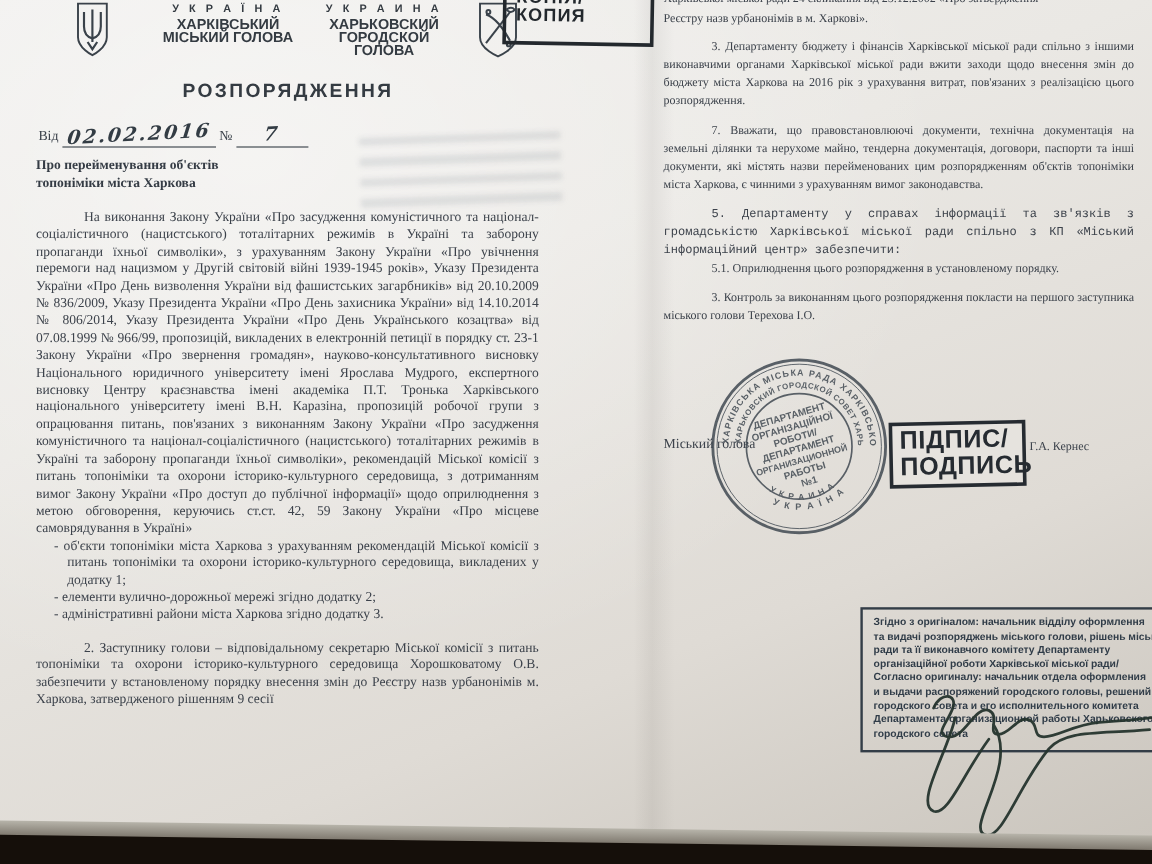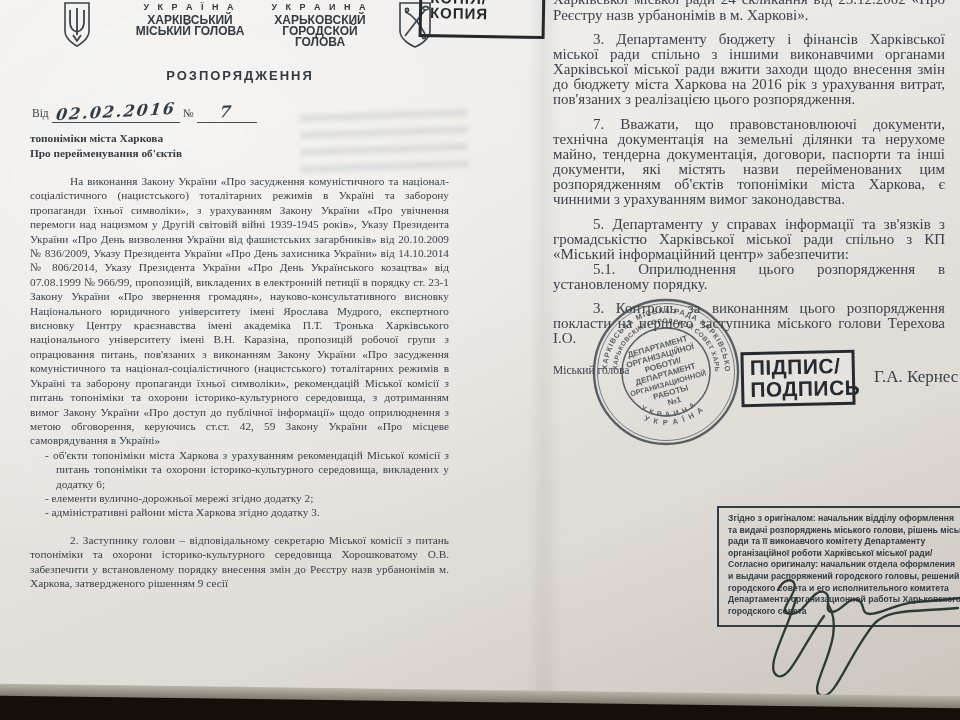--- a/index.html
+++ b/index.html
@@ -22,52 +22,52 @@
   .hdr .country{font-size:9px;letter-spacing:3px;}
   .hdr .office{font-size:12px;line-height:11px;margin-top:3px;}
   #hdr-uk{left:130px;top:2px;width:120px;}
   #hdr-ru{left:258px;top:2px;width:124px;}
   .arms-city{position:absolute;left:394px;top:0px;}
   .copy-stamp{position:absolute;left:419px;top:-14px;width:112px;height:44px;
        border:3px solid #23282d;transform:rotate(1deg);
        font-family:"Liberation Sans",sans-serif;font-weight:bold;font-size:15px;
        line-height:15px;letter-spacing:1px;color:#23282d;padding:2px 0 0 8px;}
   .doc-title{position:absolute;left:30px;top:68px;width:420px;text-align:center;
-       font-family:"Liberation Sans",sans-serif;font-weight:bold;font-size:13px;
+       font-family:"Liberation Sans",sans-serif;font-weight:bold;font-size:16px;
        letter-spacing:2px;color:#343b42;}
   .date-line{position:absolute;left:32px;top:102px;font-size:11.5px;color:#3a414a;}
   .u{display:inline-block;border-bottom:1.4px solid #454c54;padding:0 4px 1px 4px;}
   .hw{display:inline-block;font-family:"DejaVu Serif",serif;font-style:italic;font-weight:600;
       font-size:16px;letter-spacing:2px;color:#333c44;transform:rotate(-3deg) skewX(-10deg);}
   .u-num{min-width:52px;text-align:center;}
   .subject{position:absolute;left:30px;top:131px;width:230px;font-weight:bold;
       font-size:11.3px;line-height:15px;color:#353c45;}
   .ghost{position:absolute;left:300px;top:112px;width:168px;height:66px;pointer-events:none;
       background:repeating-linear-gradient(rgba(95,105,120,.14) 0 7px, rgba(0,0,0,0) 7px 17px);
       filter:blur(2px);transform:rotate(-2deg);}
   
   .col-left{position:absolute;left:30px;top:174px;width:419px;font-size:11.3px;
       line-height:14.4px;text-align:justify;color:#3c424b;}
   .col-left p{margin:0;}
   .col-left .preamble{text-indent:40px;}
   .item-title{margin-top:10px !important;padding-left:30px;}
   .bullet{padding-left:26px;text-indent:-11px;text-align:justify;}
   .para2{margin-top:13px !important;text-indent:40px;}
-  .col-right{position:absolute;left:553px;top:0px;width:392px;font-size:15px;
+  .col-right{position:absolute;left:553px;top:0px;width:392px;font-size:10px;
       line-height:15px;text-align:justify;color:#3c424b;}
   .col-right p{margin:0;}
   .cutline{height:8px;overflow:hidden;}
   .cutline span{display:block;margin-top:-8px;line-height:15px;}
   .p3{margin-top:9px !important;text-indent:40px;font-family:Liberation Serif, serif;}
   .p4{margin-top:10px !important;text-indent:40px;}
-  .p5{margin-top:10px !important;text-indent:40px;}
+  .p5{margin-top:10px !important;text-indent:40px;font-family:Liberation Mono, monospace;}
   .p51,.p52{text-indent:40px;}
   .p6{margin-top:9px !important;text-indent:40px;}
   .official-title{position:absolute;left:553px;top:364px;font-size:11.5px;color:#3c424b;}
-  .official-name{position:absolute;left:858px;top:367px;font-size:17px;color:#3c424b;margin-left:16px;}
+  .official-name{position:absolute;left:858px;top:367px;font-size:10px;color:#3c424b;}
   
   .round-stamp{position:absolute;left:590px;top:296px;width:152px;height:152px;opacity:.82;}
   .sig-stamp{position:absolute;left:741px;top:351px;width:98px;border:3px solid #262b31;
       padding:2px 4px 3px 6px;transform:rotate(-1.2deg);
       font-family:"Liberation Sans",sans-serif;font-weight:bold;font-size:21px;line-height:22px;
       letter-spacing:.5px;color:#262b31;background:rgba(240,239,236,.35);}
   .cert-box{position:absolute;left:717px;top:506px;width:252px;height:112px;
       border:2px solid #333d47;padding:5px 0 0 9px;
       font-family:"Liberation Sans",sans-serif;font-weight:bold;font-size:8.6px;
       line-height:11.6px;color:#303c48;white-space:nowrap;}
@@ -127,27 +127,27 @@
   <div class="doc-title">РОЗПОРЯДЖЕННЯ</div>
 
   <div class="date-line">
     <span>Від</span>
     <span class="u"><span class="hw">02.02.2016</span></span>
     <span>№</span>
     <span class="u u-num"><span class="hw">7</span></span>
   </div>
 
   <div class="subject">
+    <div>Про перейменування об'єктів</div>
     <div>топоніміки міста Харкова</div>
-    <div>Про перейменування об'єктів</div>
   </div>
 
   <div class="col-left">
     <p class="preamble">На виконання Закону України «Про засудження комуністичного та націонал-соціалістичного (нацистського) тоталітарних режимів в Україні та заборону пропаганди їхньої символіки», з урахуванням Закону України «Про увічнення перемоги над нацизмом у Другій світовій війні 1939-1945 років», Указу Президента України «Про День визволення України від фашистських загарбників» від 20.10.2009 № 836/2009, Указу Президента України «Про День захисника України» від 14.10.2014 № 806/2014, Указу Президента України «Про День Українського козацтва» від 07.08.1999 № 966/99, пропозицій, викладених в електронній петиції в порядку ст. 23-1 Закону України «Про звернення громадян», науково-консультативного висновку Національного юридичного університету імені Ярослава Мудрого, експертного висновку Центру краєзнавства імені академіка П.Т. Тронька Харківського національного університету імені В.Н. Каразіна, пропозицій робочої групи з опрацювання питань, пов'язаних з виконанням Закону України «Про засудження комуністичного та націонал-соціалістичного (нацистського) тоталітарних режимів в Україні та заборону пропаганди їхньої символіки», рекомендацій Міської комісії з питань топоніміки та охорони історико-культурного середовища, з дотриманням вимог Закону України «Про доступ до публічної інформації» щодо оприлюднення з метою обговорення, керуючись ст.ст. 42, 59 Закону України «Про місцеве самоврядування в Україні»</p>
-    <p class="bullet">- об'єкти топоніміки міста Харкова з урахуванням рекомендацій Міської комісії з питань топоніміки та охорони історико-культурного середовища, викладених у додатку 6;</p>
+    <p class="bullet">- об'єкти топоніміки міста Харкова з урахуванням рекомендацій Міської комісії з питань топоніміки та охорони історико-культурного середовища, викладених у додатку 1;</p>
     <p class="bullet">- елементи вулично-дорожньої мережі згідно додатку 2;</p>
     <p class="bullet">- адміністративні райони міста Харкова згідно додатку 3.</p>
     <p class="para2">2. Заступнику голови – відповідальному секретарю Міської комісії з питань топоніміки та охорони історико-культурного середовища Хорошковатому О.В. забезпечити у встановленому порядку внесення змін до Реєстру назв урбанонімів м. Харкова, затвердженого рішенням 9 сесії</p>
   </div>
 
   <div class="col-right">
     <div class="cutline">
       <span>Харківської міської ради 24 скликання від 25.12.2002 «Про затвердження</span>
     </div>
     <p>Реєстру назв урбанонімів в м. Харкові».</p>

